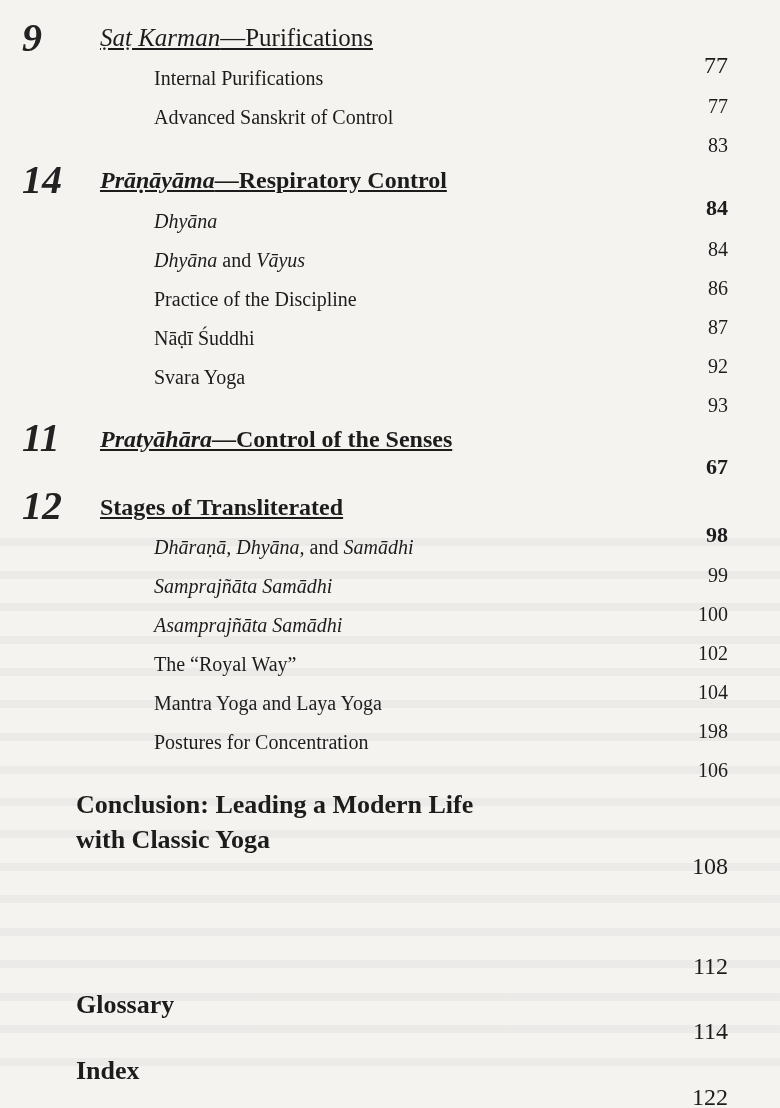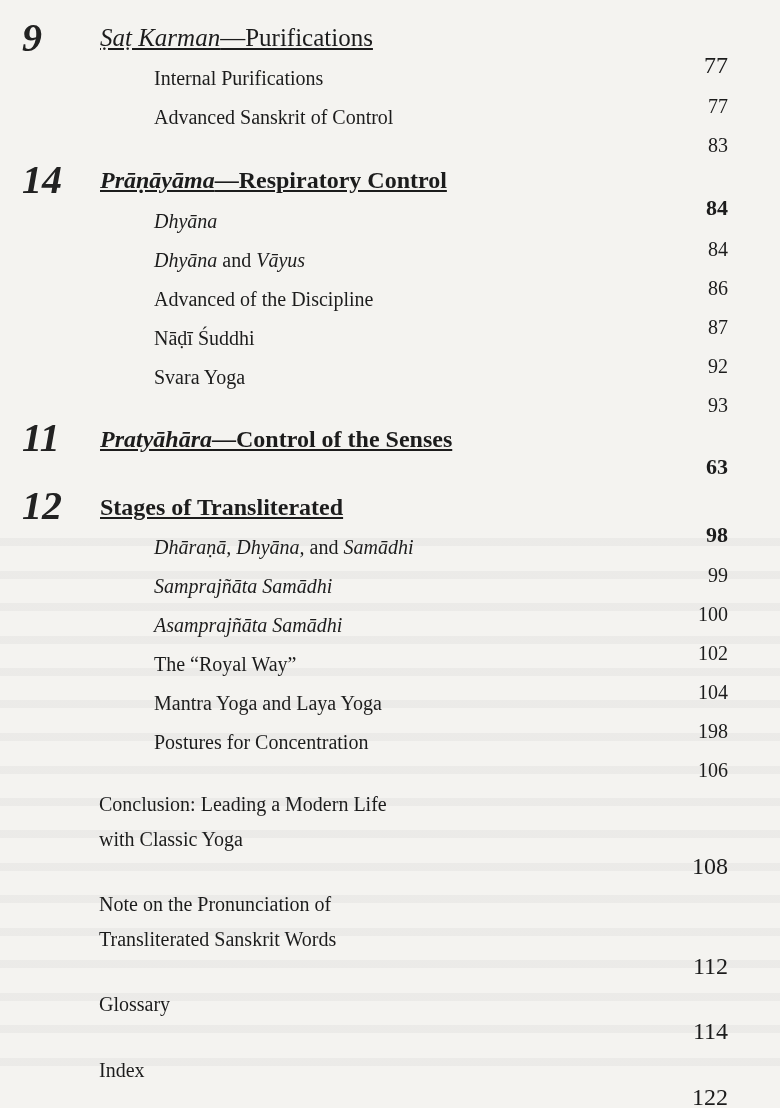--- a/index.html
+++ b/index.html
@@ -27,22 +27,22 @@
     }
     .chap-title {
       position: absolute; left: 100px;
       font-size: 24px; font-weight: bold; line-height: 1.1; white-space: nowrap; text-decoration: underline;
     }
     .sec-title {
       position: absolute; left: 120px;
       font-size: 20px; line-height: 1.1; white-space: nowrap; margin-left: 34px;
     }
     .back-title {
-      position: absolute; left: 99px;
-      font-size: 20px; font-weight: normal; line-height: 35px; white-space: nowrap;
+      position: absolute; left: 76px;
+      font-size: 26px; font-weight: bold; line-height: 35px; white-space: nowrap;
     }
     .page-no {
       position: absolute; right: 52px; text-align: right;
       font-size: 20px; line-height: 1.1; margin-top: 28px;
     }
     .page-no.bold { font-weight: bold; font-size: 22px; }
     .page-no.nobold { font-weight: normal; font-size: 24px; }
     i, .it { font-style: italic; }
   </style>
 </head>
@@ -72,36 +72,36 @@
   </div>
   <div class="row" style="top:210px">
     <span class="sec-title it">Dhyāna</span>
     <span class="page-no">84</span>
   </div>
   <div class="row" style="top:249px">
     <span class="sec-title"><i>Dhyāna</i><span> and </span><i>Vāyus</i></span>
     <span class="page-no">86</span>
   </div>
   <div class="row" style="top:288px">
-    <span class="sec-title">Advanced of the Discipline</span>
+    <span class="sec-title">Practice of the Discipline</span>
     <span class="page-no">87</span>
   </div>
   <div class="row" style="top:327px">
     <span class="sec-title">Nāḍī Śuddhi</span>
     <span class="page-no">92</span>
   </div>
   <div class="row" style="top:366px">
     <span class="sec-title">Svara Yoga</span>
     <span class="page-no">93</span>
   </div>
 
   <div class="row" style="top:418px">
     <span class="num">11</span>
     <span class="chap-title" style="top:8px"><i>Pratyāhāra</i><span>—Control of the Senses</span></span>
-    <span class="page-no bold" style="top:9px">63</span>
+    <span class="page-no bold" style="top:9px">67</span>
   </div>
 
   <div class="row" style="top:486px">
     <span class="num">12</span>
     <span class="chap-title" style="top:8px">Stages of Transliterated</span>
     <span class="page-no bold" style="top:9px">98</span>
   </div>
   <div class="row" style="top:536px">
     <span class="sec-title"><i>Dhāraṇā, Dhyāna,</i><span> and </span><i>Samādhi</i></span>
     <span class="page-no">99</span>
@@ -126,22 +126,20 @@
     <span class="sec-title">Postures for Concentration</span>
     <span class="page-no">106</span>
   </div>
 
   <div class="row" style="top:787px;height:70px">
     <span class="back-title" style="top:0">Conclusion: Leading a Modern Life</span>
     <span class="back-title" style="top:35px">with Classic Yoga</span>
     <span class="page-no nobold" style="top:38px">108</span>
   </div>
   <div class="row" style="top:887px;height:70px">
-    <span class="back-title" style="top:0">Note on the Pronunciation of</span>
-    <span class="back-title" style="top:35px">Transliterated Sanskrit Words</span>
     <span class="page-no nobold" style="top:38px">112</span>
   </div>
   <div class="row" style="top:987px">
     <span class="back-title" style="top:0">Glossary</span>
     <span class="page-no nobold" style="top:3px">114</span>
   </div>
   <div class="row" style="top:1053px">
     <span class="back-title" style="top:0">Index</span>
     <span class="page-no nobold" style="top:3px">122</span>
   </div>

